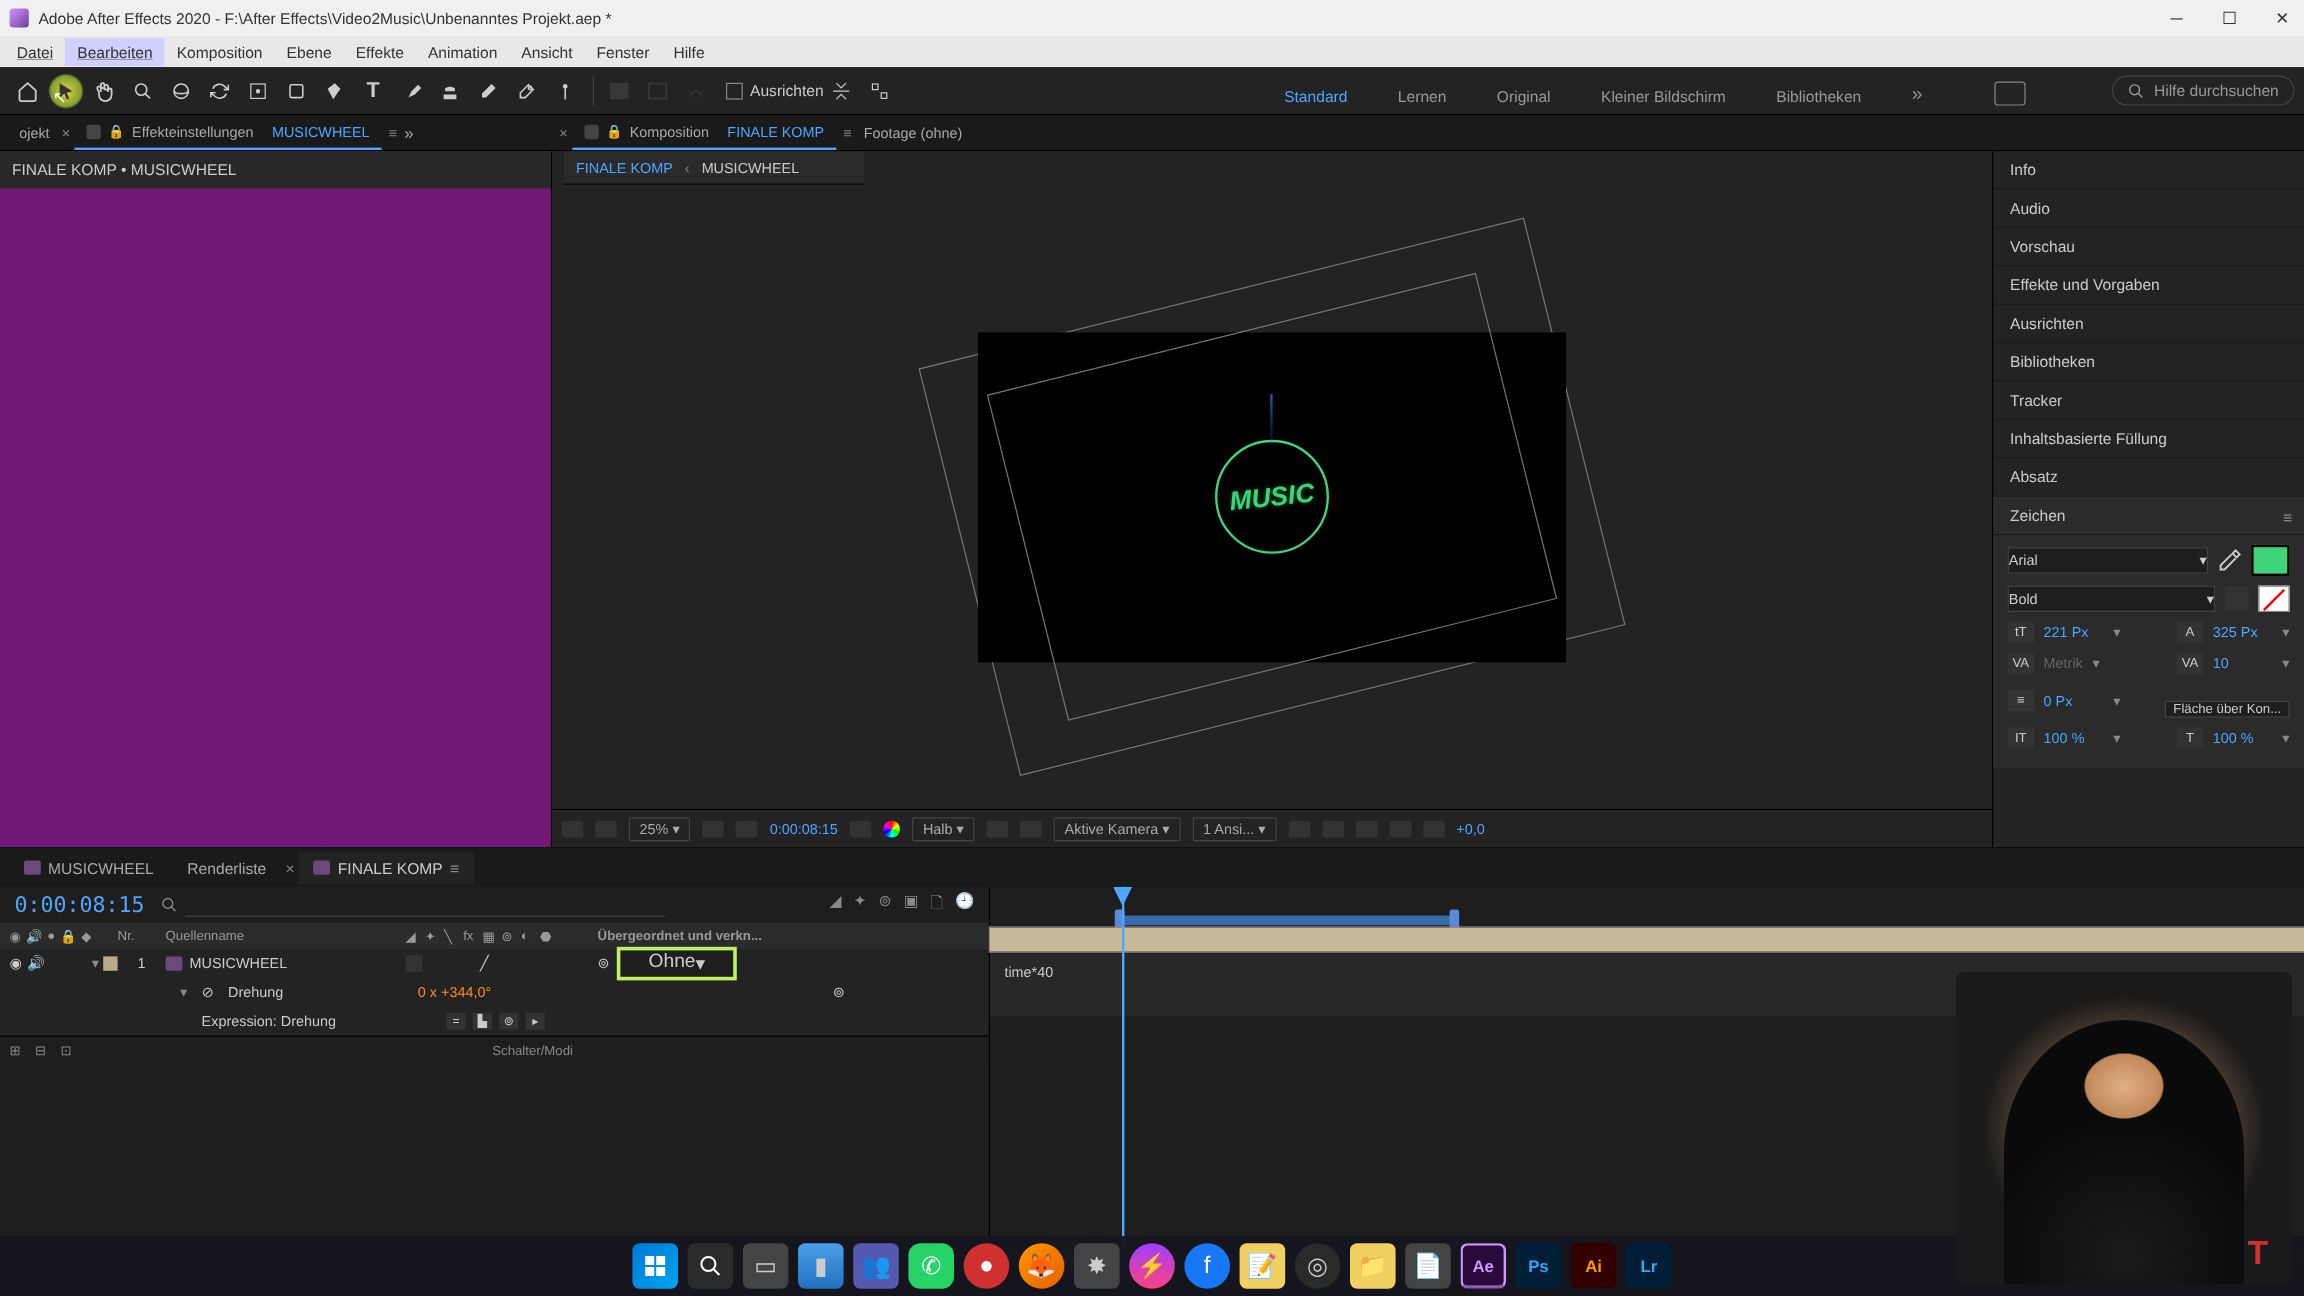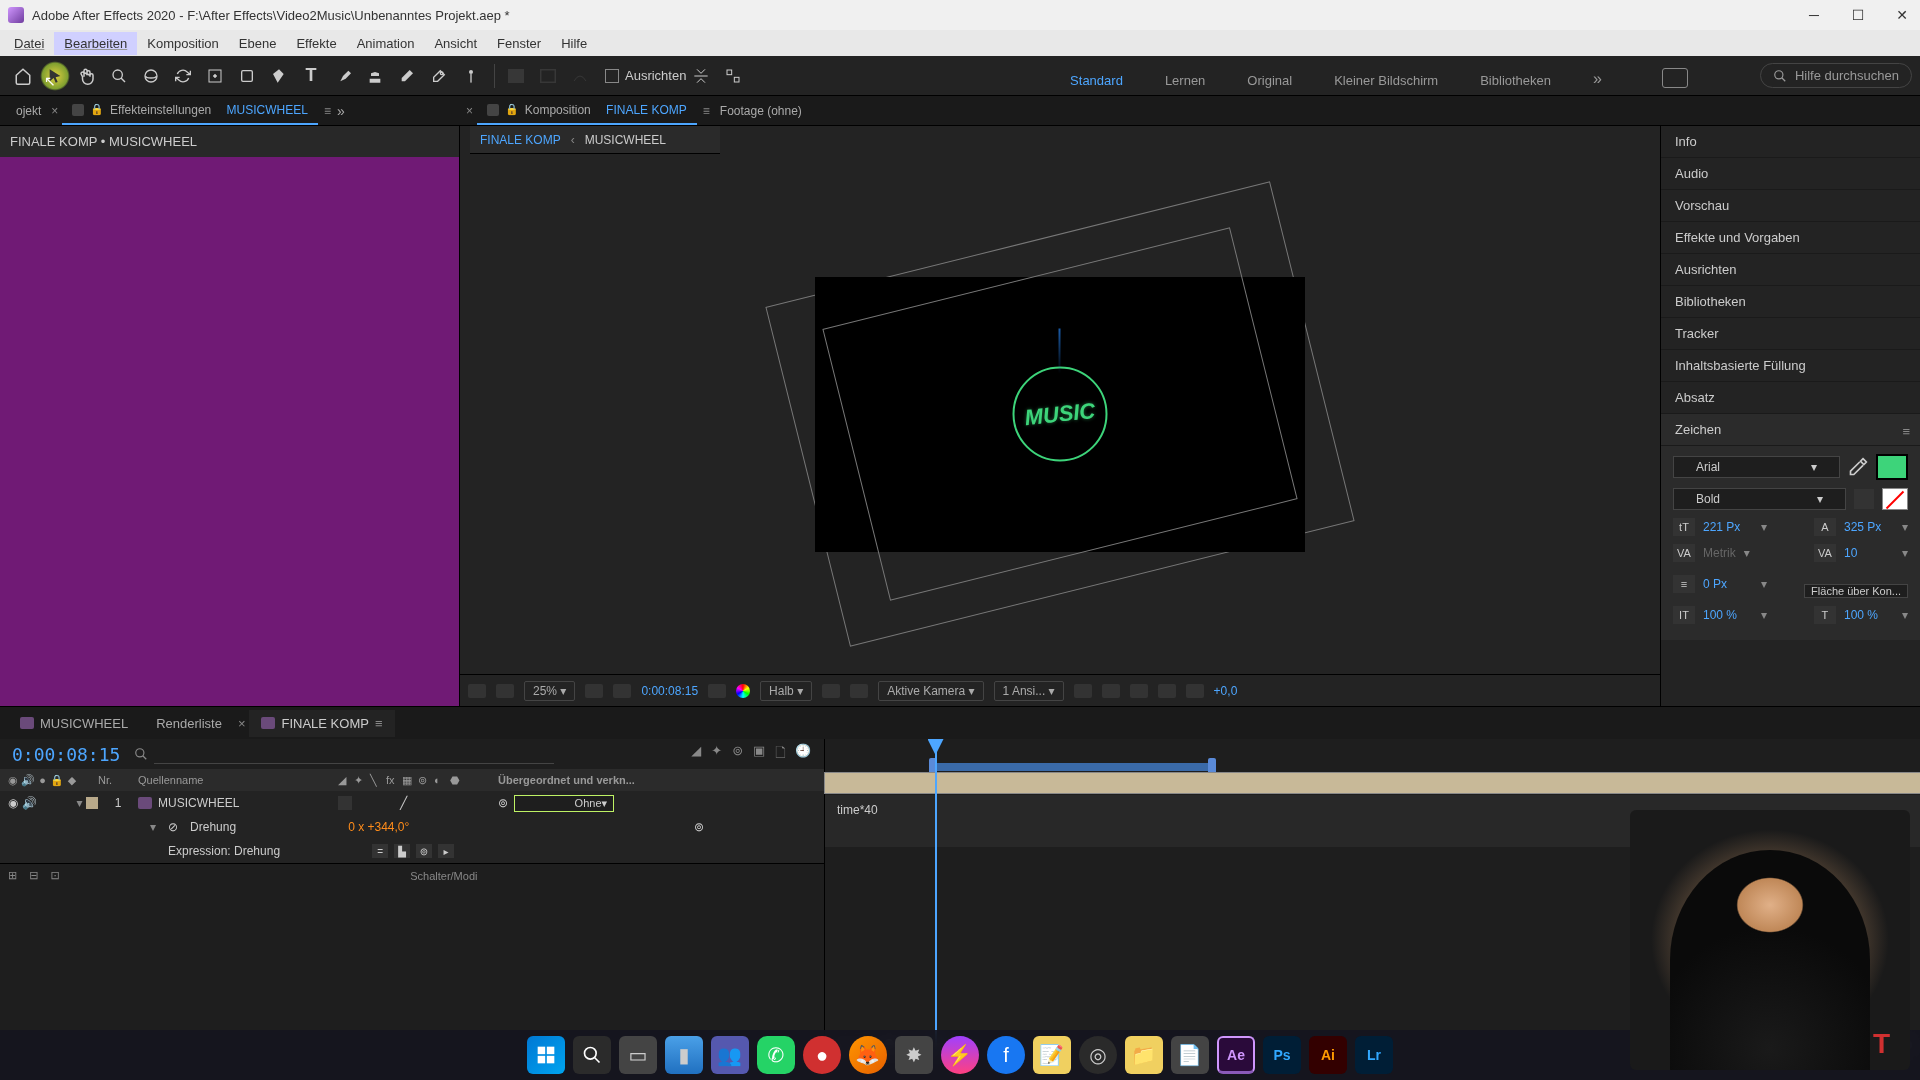--- a/index.html
+++ b/index.html
@@ -63,21 +63,21 @@
 .vf-blue { color: #4da6ff; }
 .vf-icon-sm { width: 18px; height: 14px; background: #333; border-radius: 2px; }
 .color-dot { width: 14px; height: 14px; border-radius: 50%; background: conic-gradient(red, yellow, lime, cyan, blue, magenta, red); }
 
 
 .right-col { width: 260px; background: #232323; border-left: 1px solid #000; }
 .rpanel { padding: 8px 14px; border-bottom: 1px solid #1a1a1a; font-size: 13px; color: #ccc; position: relative;}
 .rpanel .menu-ic { position: absolute; right: 10px; top: 10px; color: #888;}
 .char-panel { padding: 8px 12px; background: #2b2b2b; font-size: 12px; }
 .char-row { display: flex; align-items: center; gap: 8px; margin-bottom: 8px; }
-.char-sel { flex: 1; background: #1e1e1e; border: 1px solid #444; padding: 3px 22px; color: #ccc; display: flex; justify-content: space-between; }
+.char-sel { flex: 1; background: #1e1e1e; border: 1px solid #444; padding: 3px 0; color: #ccc; display: flex; justify-content: space-between; }
 .color-sw { width: 32px; height: 26px; background: #3dd47a; border: 2px solid #000; }
 .char-icon { width: 22px; height: 18px; background: #333; display:inline-flex; align-items:center; justify-content:center; font-size:11px;}
 .char-val { color: #4da6ff; min-width: 50px; }
 .char-val-muted { color: #666; }
 .stroke-sel { background: #1e1e1e; border: 1px solid #444; padding: 0 6px; font-size: 11px; color: #ccc; margin-top: 14px;}
 
 
 .timeline { height: 350px; background: #1e1e1e; border-top: 1px solid #000; display: flex; flex-direction: column; }
 .tl-tabs { height: 32px; background: #1a1a1a; display: flex; align-items: center; padding: 0 8px; gap: 4px; font-size: 13px; }
 .tl-tab { padding: 6px 12px; color: #aaa; display:flex; align-items:center; gap:6px;}
@@ -99,21 +99,21 @@
 .layer-row .c1 { width: 90px; display:flex; gap:4px; align-items:center;}
 .layer-row .c2 { width: 40px; text-align:center;}
 .layer-row .c3 { width: 200px; display:flex; align-items:center; gap:6px;}
 .layer-row .c4 { width: 160px; display:flex; gap:4px;}
 .layer-row .c5 { flex: 1; }
 .twirl { color: #888; cursor: pointer; }
 .prop-row { padding-left: 150px; height: 24px; display: flex; align-items: center; font-size: 12px; gap: 12px;}
 .link-val { color: #ff8c1a; }
 .expr-btns { display: flex; gap: 6px; margin-left: 12px;}
 .expr-btn { width: 16px; height: 14px; background: #333; font-size:10px; display:flex; align-items:center; justify-content:center;}
-.parent-sel { background: #1e1e1e; border: 1px solid #bef264; padding: 1px 6px; font-size: 11px; width: 100px; display:flex; justify-content:flex-end;}
+.parent-sel { background: #1e1e1e; border: 3px solid #bef264; padding: 1px 6px; font-size: 16px; width: 100px; display:flex; justify-content:center;}
 
 .tl-ruler-area { flex: 1; background: #1e1e1e; position: relative; }
 .ruler { height: 24px; background: #2b2b2b; position: relative; display: flex; font-size: 10px; color: #999;}
 .ruler-tick { flex: 1; border-left: 1px solid #444; padding-left: 3px; padding-top: 10px;}
 .workarea { position: absolute; top: 24px; left: 0; height: 8px; width: 100%; }
 .workarea-bar { position: absolute; height: 8px; background: #3a6aa8; top: 0;}
 .workarea-handle { position: absolute; width: 8px; height: 18px; background: #5a8ad8; top: -5px; border-radius: 2px;}
 .playhead { position: absolute; top: 0; width: 2px; background: #4da6ff; height: 100%; z-index: 5;}
 .playhead-head { position: absolute; top: 0; left: -7px; width: 16px; height: 16px; background: #4da6ff; clip-path: polygon(0 0, 100% 0, 50% 100%);}
 .layer-bar { position: absolute; height: 20px; background: #b8a98a; top: 34px; width: 100%;}

